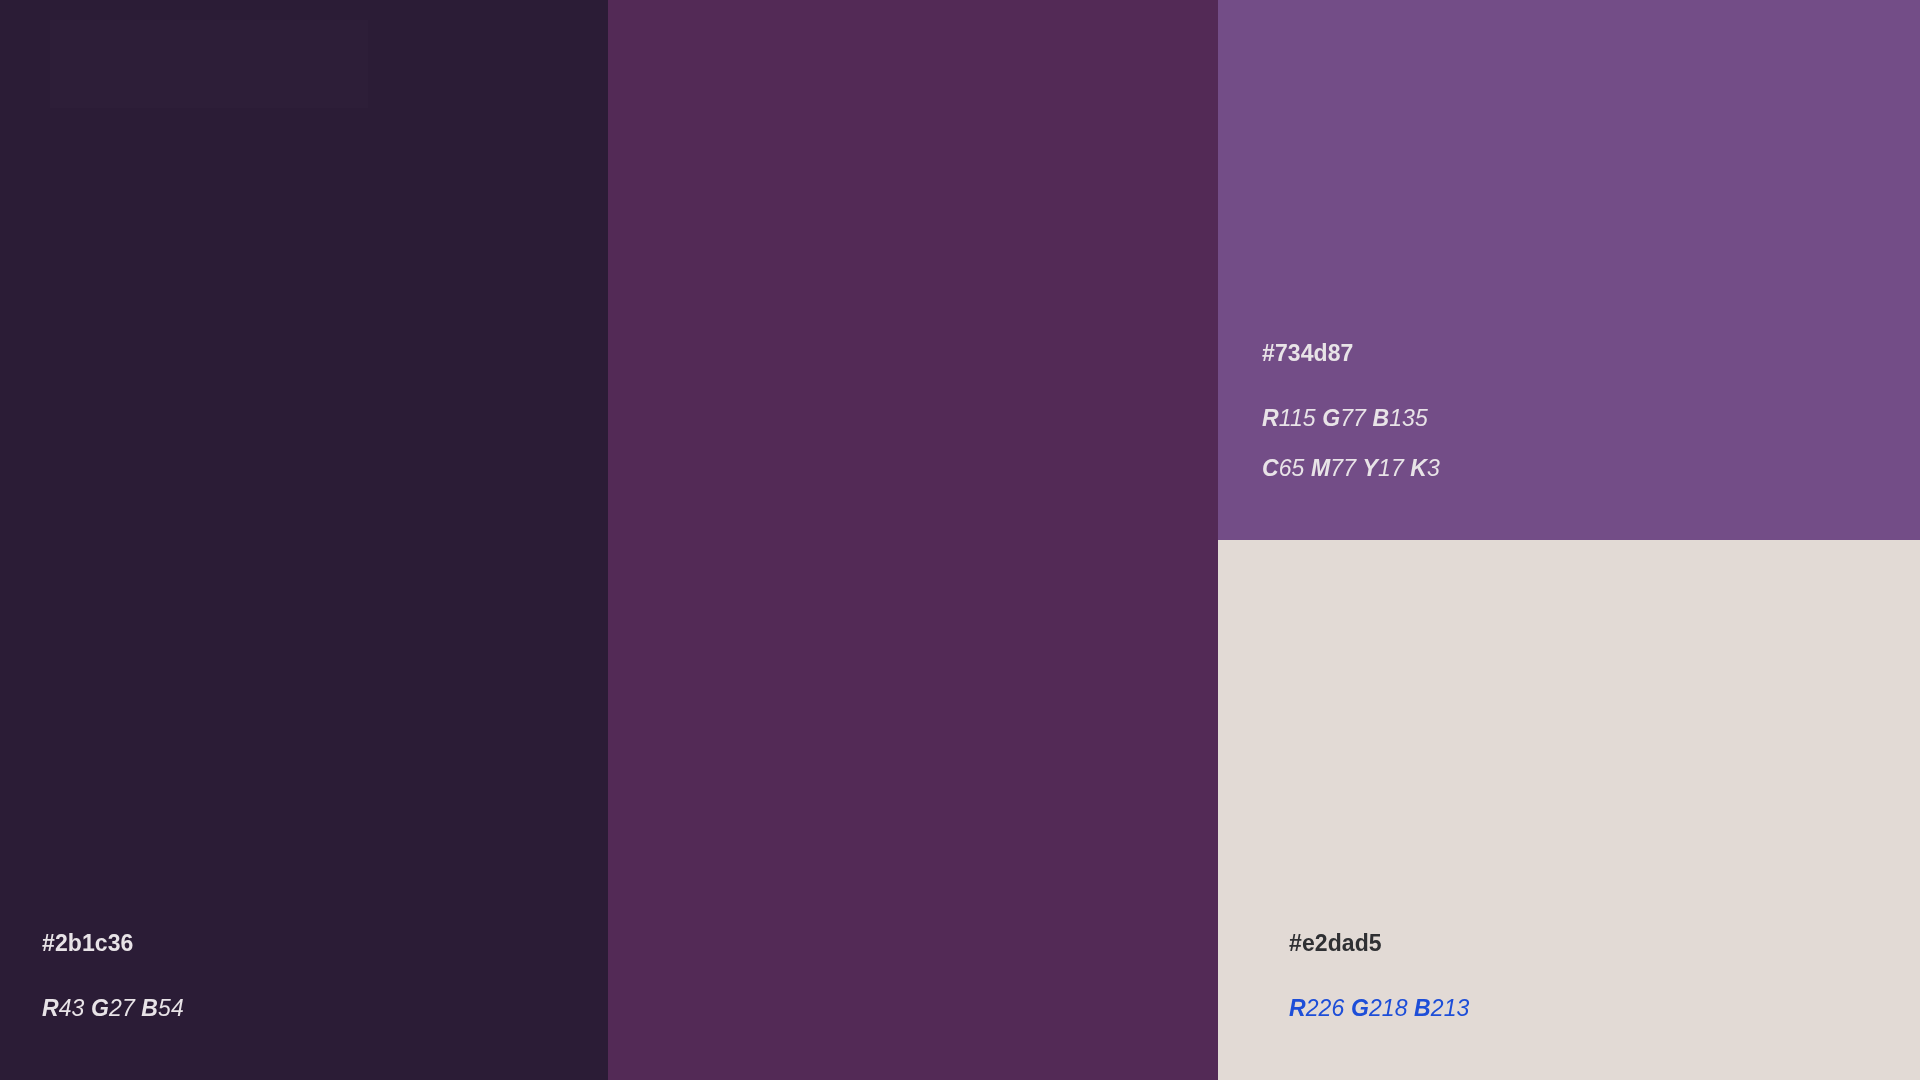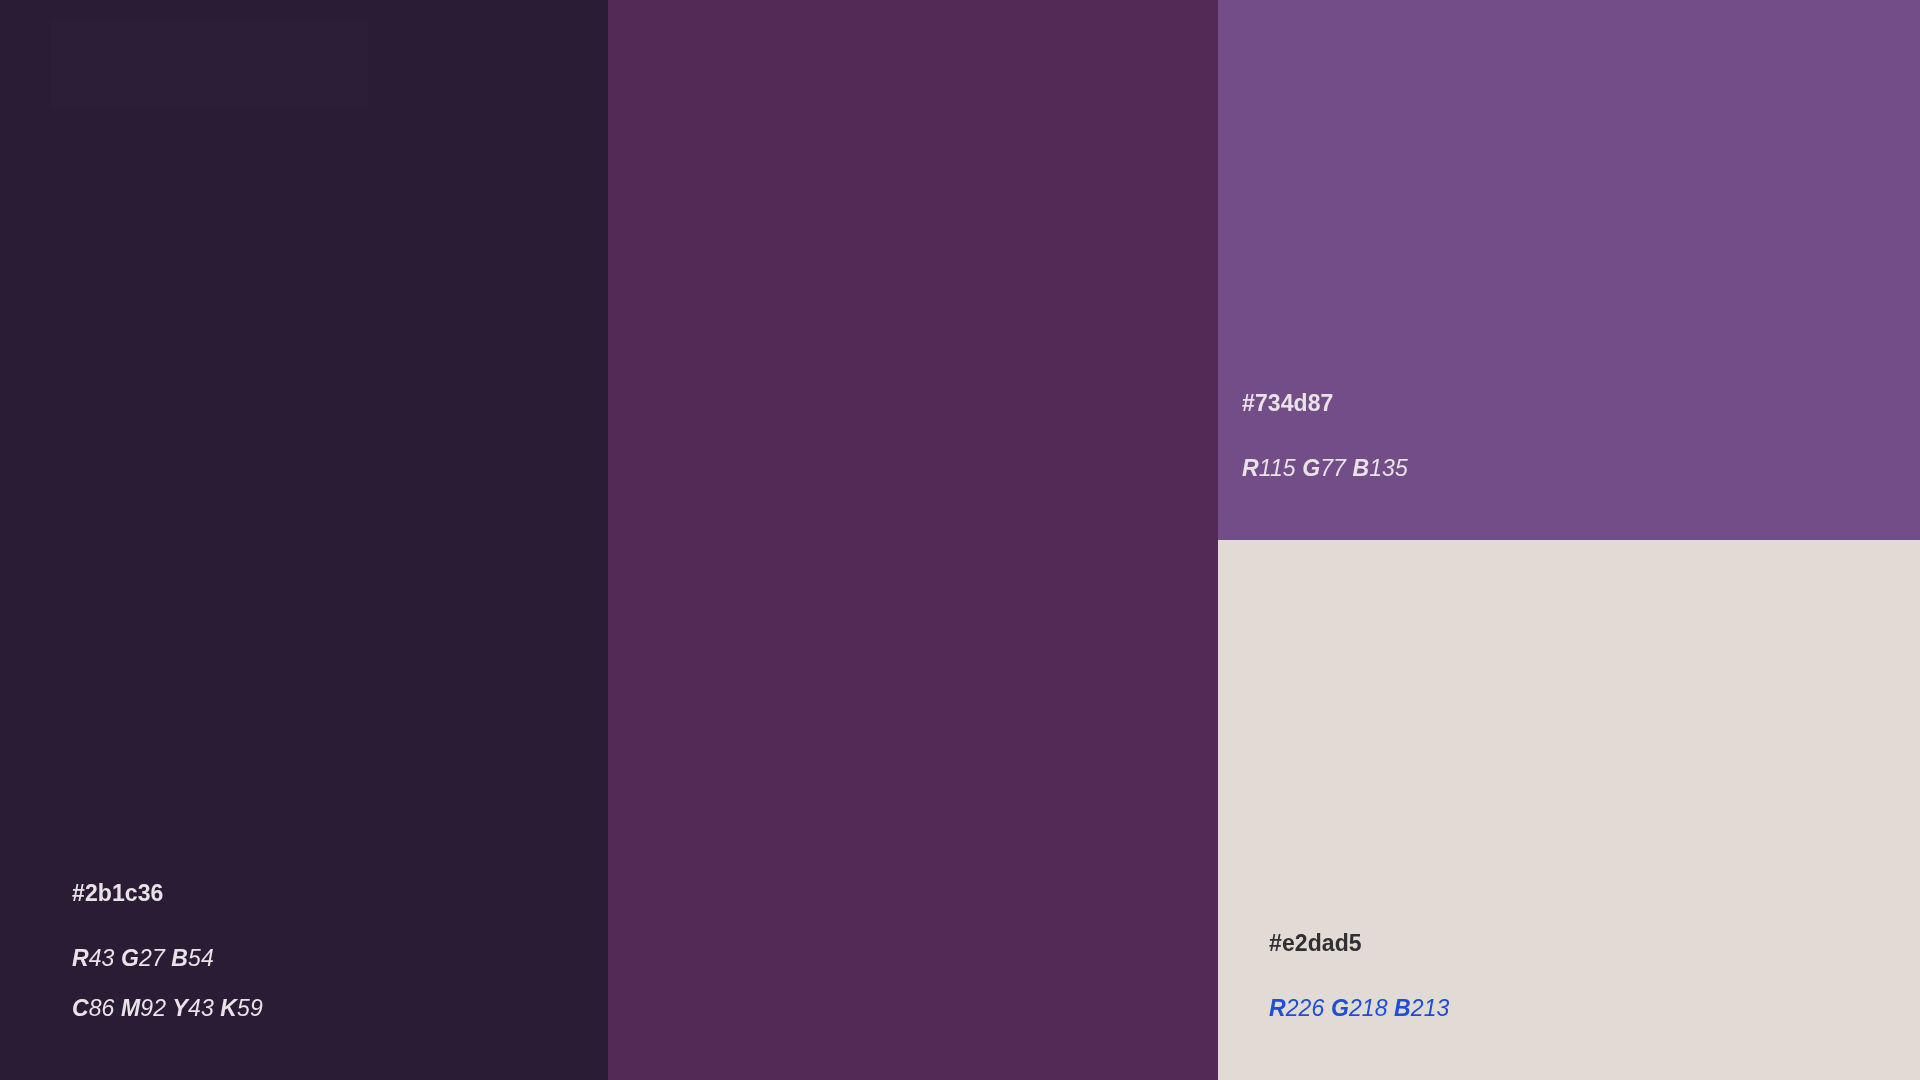--- a/index.html
+++ b/index.html
@@ -51,25 +51,25 @@
     top: 20px;
     width: 318px;
     height: 88px;
     background: rgba(255,255,255,0.012);
     pointer-events: none;
   }
 
   
   .info {
     position: absolute;
-    left: 72px;
+    left: 42px;
     bottom: 60px;
     width: calc(100% - 80px);
   }
-  .col-3 .info { left: 24px; }
+  .col-3 .info { left: 44px; }
 
   .hex {
     font-size: 23px;
     font-weight: bold;
     letter-spacing: 0.1px;
     line-height: 1;
     margin-bottom: 42px;
     white-space: nowrap;
   }
 
@@ -95,37 +95,37 @@
 <body style="background-color: rgb(43, 28, 54);">
 
 <div class="palette">
 
   <div class="col col-1">
     <div class="swatch" style="background-color: rgb(43, 28, 54);">
       <div class="ghost-block"></div>
       <div class="info">
         <div class="hex on-dark" style="color: rgb(232, 227, 231);">#2b1c36</div>
         <div class="vals on-dark" style="color: rgb(232, 227, 231);"><b>R</b><span>43</span> <b>G</b><span>27</span> <b>B</b><span>54</span></div>
-        <div class="vals on-dark" style="color: rgb(232, 227, 231);"><b>C</b><span>86</span> <b>M</b><span>92</span> <b>Y</b><span>43</span> <b>K</b><span>59</span></div>
       </div>
     </div>
   </div>
 
   <div class="col col-2">
     <div class="swatch" style="background-color: rgb(83, 42, 86);">
       
     </div>
   </div>
 
   <div class="col col-3">
 
     <div class="swatch swatch-top" style="background-color: rgb(115, 77, 135);">
       <div class="info">
         <div class="hex on-dark" style="color: rgb(232, 227, 231);">#734d87</div>
         <div class="vals on-dark" style="color: rgb(232, 227, 231);"><b>R</b><span>115</span> <b>G</b><span>77</span> <b>B</b><span>135</span></div>
+        <div class="vals on-dark" style="color: rgb(232, 227, 231);"><b>C</b><span>65</span> <b>M</b><span>77</span> <b>Y</b><span>17</span> <b>K</b><span>3</span></div>
       </div>
     </div>
 
     <div class="swatch swatch-bottom" style="background-color: rgb(226, 218, 213);">
       <div class="info">
         <div class="hex on-light" style="color: rgb(47, 48, 51);">#e2dad5</div>
         <div class="vals on-light" style="color: #1d4ed8;"><b>R</b><span>226</span> <b>G</b><span>218</span> <b>B</b><span>213</span></div>
       </div>
     </div>
 

